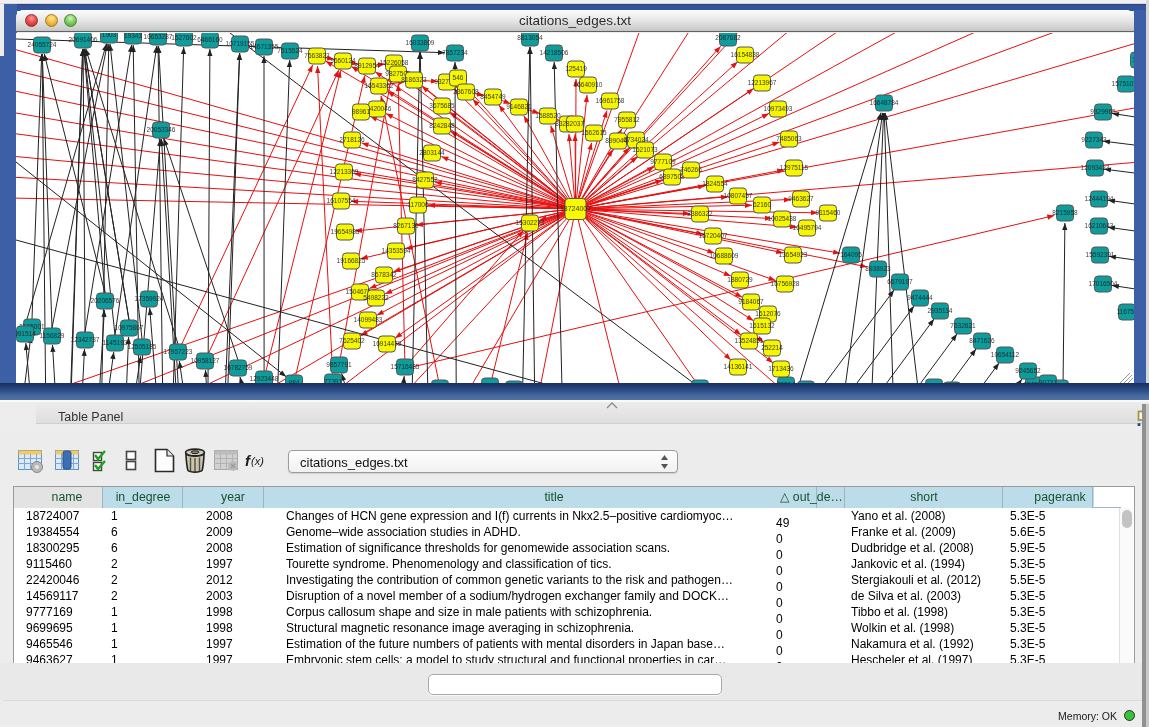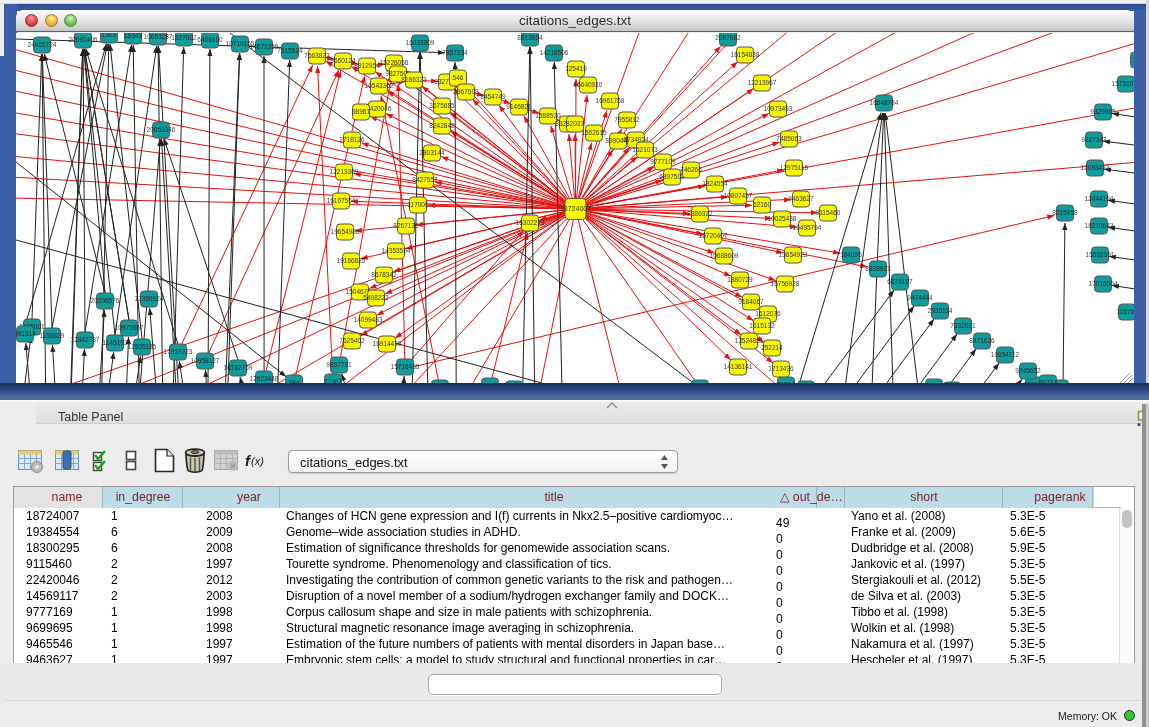--- a/index.html
+++ b/index.html
@@ -35,21 +35,21 @@
 #rightedge-lite { left:1146px; top:404px; width:3px; height:323px; background:#c9c9c9; }
 
 #dropdown { left:288px; top:450px; width:390px; height:23px; background:linear-gradient(#ffffff,#f1f1f1);
   border:1px solid #9c9c9c; border-radius:4px; box-shadow:0 1px 1px rgba(0,0,0,.12); }
 #dropdown .txt { position:absolute; left:11px; top:4px; font-size:13px; color:#111; }
 
 
 #tablewrap { left:13px; top:486px; width:1122px; height:177px; background:#fff; border:1px solid #9a9a9a; border-bottom:none; overflow:hidden; }
 #thead { position:absolute; left:0; top:0; width:1107px; height:21px; background:#fff; border-bottom:1px solid #9bb6c2; }
 #theadblue { position:absolute; left:0; top:0; width:1080px; height:21px; background:#bcdcea; }
-#thead .h { position:absolute; top:0; height:21px; line-height:21px; text-align:center; font-size:12.3px; color:#7f1d1d;
+#thead .h { position:absolute; top:0; height:21px; line-height:21px; text-align:center; font-size:12.3px; color:#14532d;
    border-right:1px solid #9bb6c2; }
 #tbody { position:absolute; left:0; top:21px; width:1107px; }
 .tr { position:relative; height:16px; line-height:16px; white-space:nowrap; }
 .c { position:absolute; top:0; font-size:12px; color:#000; }
 .c0 { left:12px; } .c1 { left:97px; } .c2 { left:192px; } .c3 { left:272px; }
 .c4 { left:762px;margin-top:7px; } .c5 { left:837px; } .c6 { left:996px; }
 #vscroll { position:absolute; right:1px; top:21px; width:14px; height:155px; background:#fafafa; border-left:1px solid #e0e0e0; }
 #vthumb { position:absolute; left:2px; top:2px; width:10px; height:18px; background:#c3c3c3; border-radius:5px; }
 
 
@@ -828,21 +828,21 @@
           <path d="M4.5 14 L8 9 L1 9 Z" fill="#555"></path>
       </svg>
     </div>
   </div>
 
   <div class="abs" id="tablewrap">
     <div id="thead">
         <div id="theadblue"></div>
       <span class="h" style="left:0;width:89px;background:#e3e3e3;padding-left:18px;">name</span>
       <span class="h" style="left:90px;width:79px;">in_degree</span>
-      <span class="h" style="left:192px;width:74px;padding-left:13px;">year</span>
+      <span class="h" style="left:176px;width:74px;padding-left:13px;">year</span>
       <span class="h" style="left:261px;width:542px;padding-left:17px;">title</span>
       <span class="h" style="left:759px;width:72px;text-align:left;padding-left:7px;">△ out_de…</span>
       <span class="h" style="left:832px;width:157px;">short</span>
       <span class="h" style="left:990px;width:89px;padding-left:24px;">pagerank</span>
     </div>
     <div id="tbody">
 <div class="tr">
           <span class="c c0">18724007</span>
           <span class="c c1">1</span>
           <span class="c c2">2008</span>
@@ -868,21 +868,21 @@
           <span class="c c4">0</span>
           <span class="c c5">Dudbridge et al. (2008)</span>
           <span class="c c6">5.9E-5</span>
         </div>
 <div class="tr">
           <span class="c c0">9115460</span>
           <span class="c c1">2</span>
           <span class="c c2">1997</span>
           <span class="c c3">Tourette syndrome. Phenomenology and classification of tics.</span>
           <span class="c c4">0</span>
-          <span class="c c5">Jankovic et al. (1997)</span>
+          <span class="c c5">Jankovic et al. (1994)</span>
           <span class="c c6">5.3E-5</span>
         </div>
 <div class="tr">
           <span class="c c0">22420046</span>
           <span class="c c1">2</span>
           <span class="c c2">2012</span>
           <span class="c c3">Investigating the contribution of common genetic variants to the risk and pathogen…</span>
           <span class="c c4">0</span>
           <span class="c c5">Stergiakouli et al. (2012)</span>
           <span class="c c6">5.5E-5</span>
@@ -913,21 +913,21 @@
           <span class="c c4">0</span>
           <span class="c c5">Wolkin et al. (1998)</span>
           <span class="c c6">5.3E-5</span>
         </div>
 <div class="tr">
           <span class="c c0">9465546</span>
           <span class="c c1">1</span>
           <span class="c c2">1997</span>
           <span class="c c3">Estimation of the future numbers of patients with mental disorders in Japan base…</span>
           <span class="c c4">0</span>
-          <span class="c c5">Nakamura et al. (1997)</span>
+          <span class="c c5">Nakamura et al. (1992)</span>
           <span class="c c6">5.3E-5</span>
         </div>
 <div class="tr">
           <span class="c c0">9463627</span>
           <span class="c c1">1</span>
           <span class="c c2">1997</span>
           <span class="c c3">Embryonic stem cells: a model to study structural and functional properties in car…</span>
           <span class="c c4">0</span>
           <span class="c c5">Hescheler et al. (1997)</span>
           <span class="c c6">5.3E-5</span>

